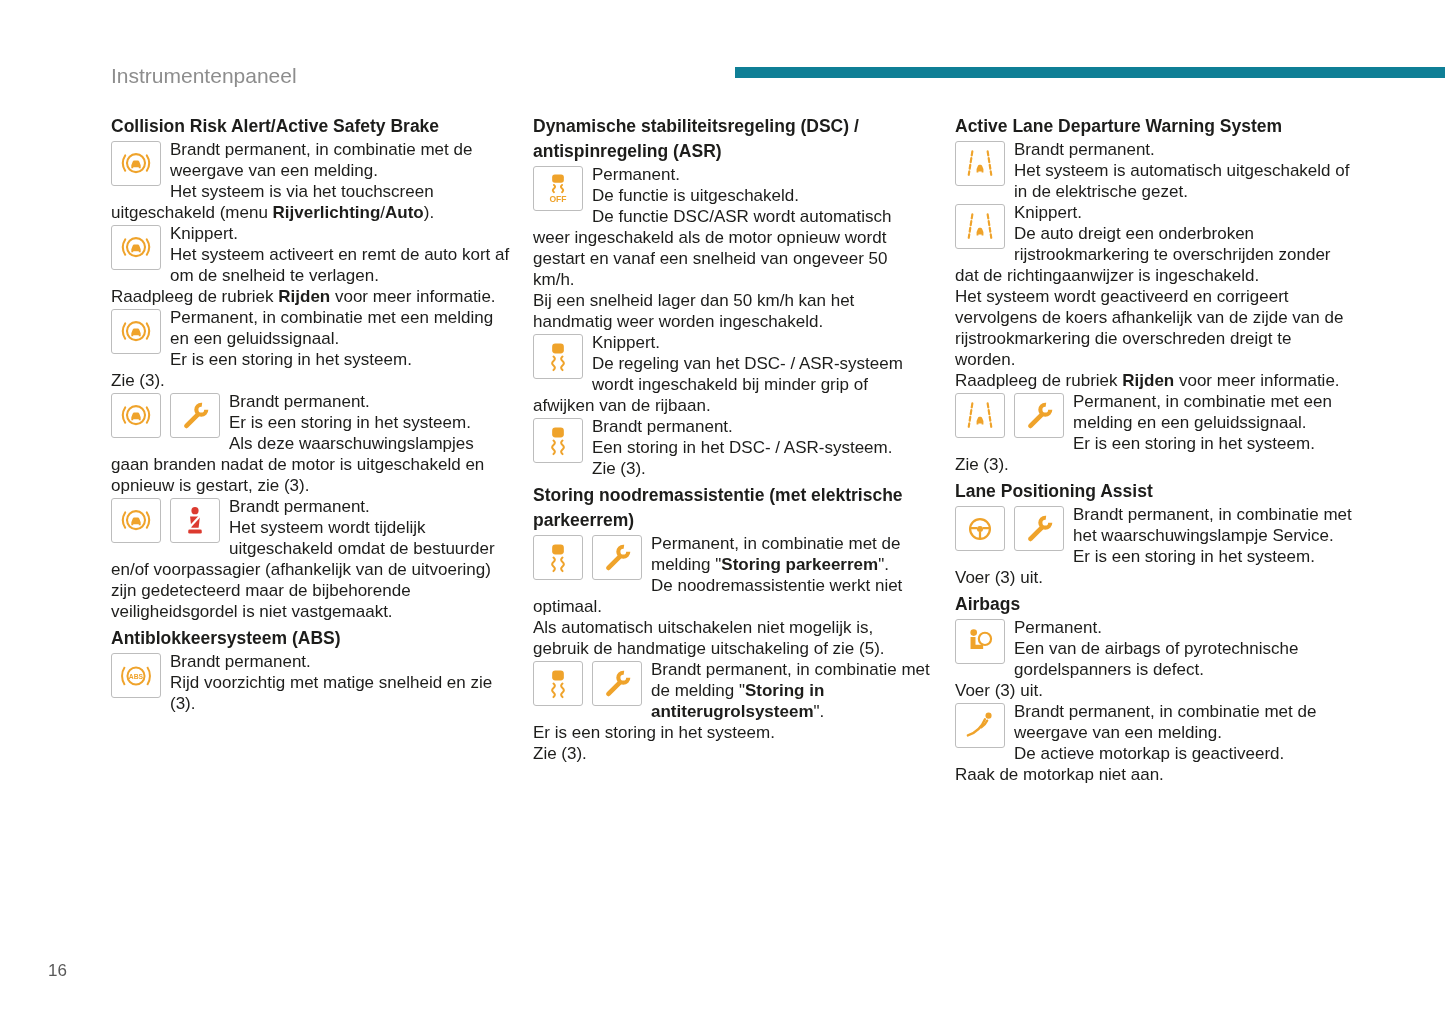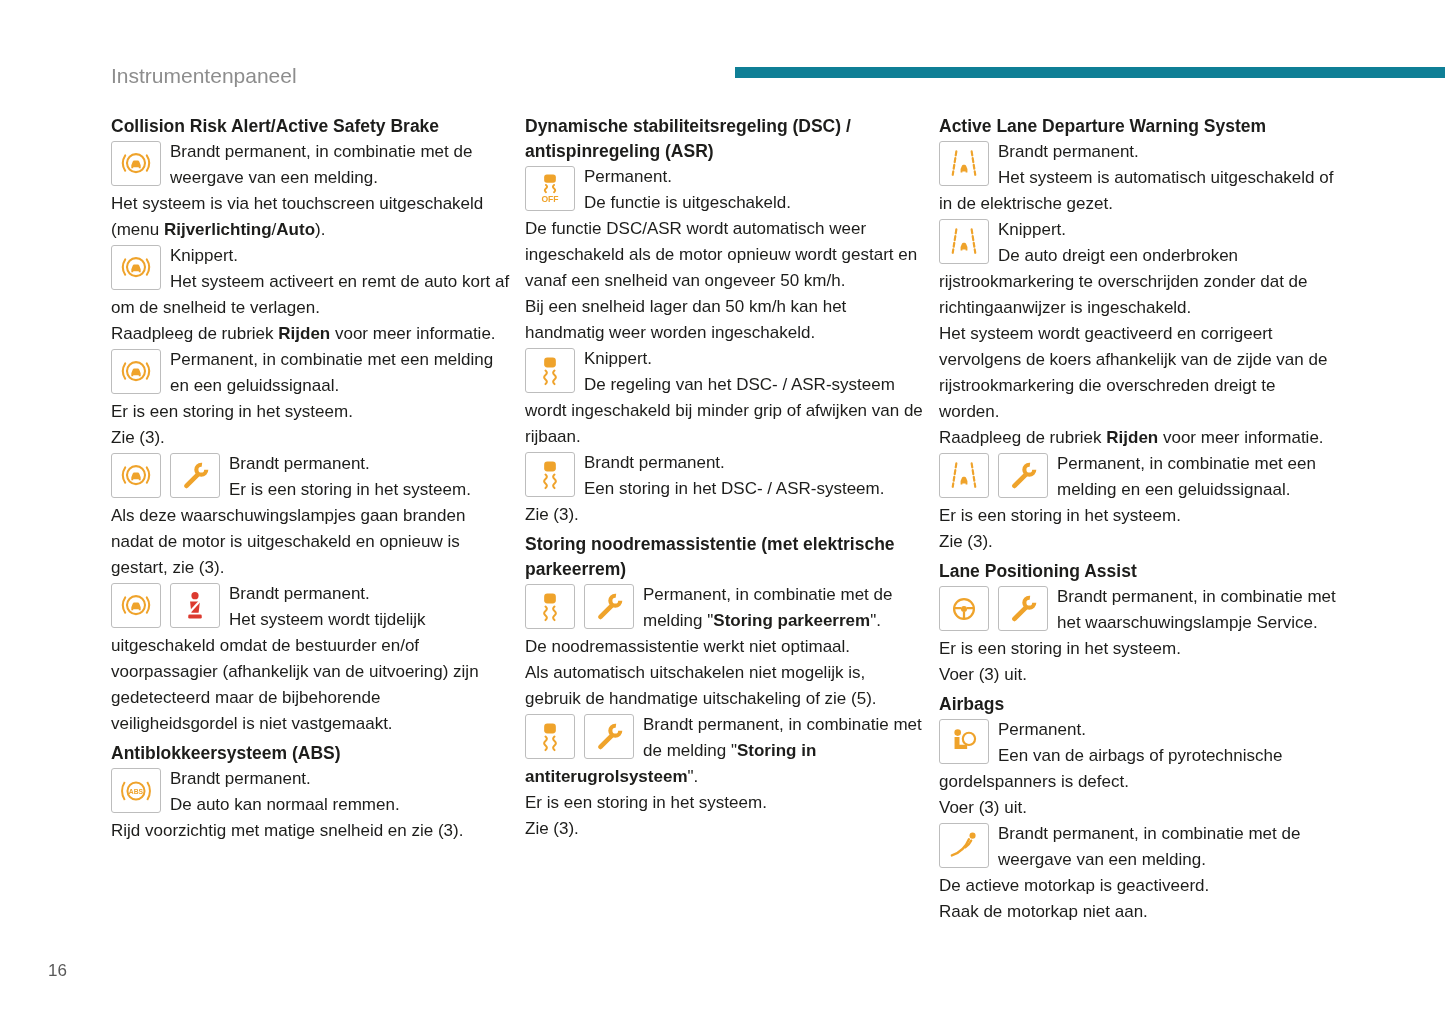--- a/index.html
+++ b/index.html
@@ -14,30 +14,30 @@
     overflow:hidden;
   }
   .page-header {
     position:absolute; left:111px; top:64px;
     font-size:21px; color:var(--muted,#8d8d8d);
   }
   .accent-bar {
     position:absolute; left:735px; top:67px; width:710px; height:11px;
     background:var(--accent,#0f7f96);
   }
-  .cols { position:absolute; left:111px; top:114px; display:flex; gap:14px; }
+  .cols { position:absolute; left:111px; top:114px; display:flex; gap:22px; }
   .col { width:400px; }
   h3 {
     font-size:17.5px; line-height:25px; font-weight:700;
     clear:both; padding-top:4px; color:var(--ink,#1d1d1b);
   }
   .col > h3:first-child { padding-top:0; }
   .entry { clear:both; }
   .entry::after { content:""; display:table; clear:both; }
-  .t { line-height:26px; }
+  .t { line-height:21px; }
   b { font-weight:700; }
   .ibox {
     float:left; width:50px; height:45px;
     border:1px solid #bdbdbd; border-radius:3px;
     margin:2px 9px 2px 0;
     display:flex; align-items:center; justify-content:center;
     background:#fff;
     color:var(--amber,#efa32b);
   }
   .ibox.red { color:var(--red,#dc3a2f); }
@@ -200,21 +200,20 @@
 
       <h3>Antiblokkeersysteem (ABS)</h3>
 
       <div class="entry">
         <span class="ibox" aria-label="abs-warning-icon">
             <svg viewBox="0 0 40 40">
               <use href="#sym-abs"></use>
             </svg>
           </span>
         <p class="t">Brandt permanent.</p>
-        <p class="t">De auto kan normaal remmen.</p>
         <p class="t">Rijd voorzichtig met matige snelheid en zie (3).</p>
       </div>
     </div>
 
     <div class="col">
       <h3>Dynamische stabiliteitsregeling (DSC) / antispinregeling (ASR)</h3>
 
       <div class="entry">
         <span class="ibox" aria-label="dsc-asr-off-icon">
             <svg viewBox="0 0 40 40">

